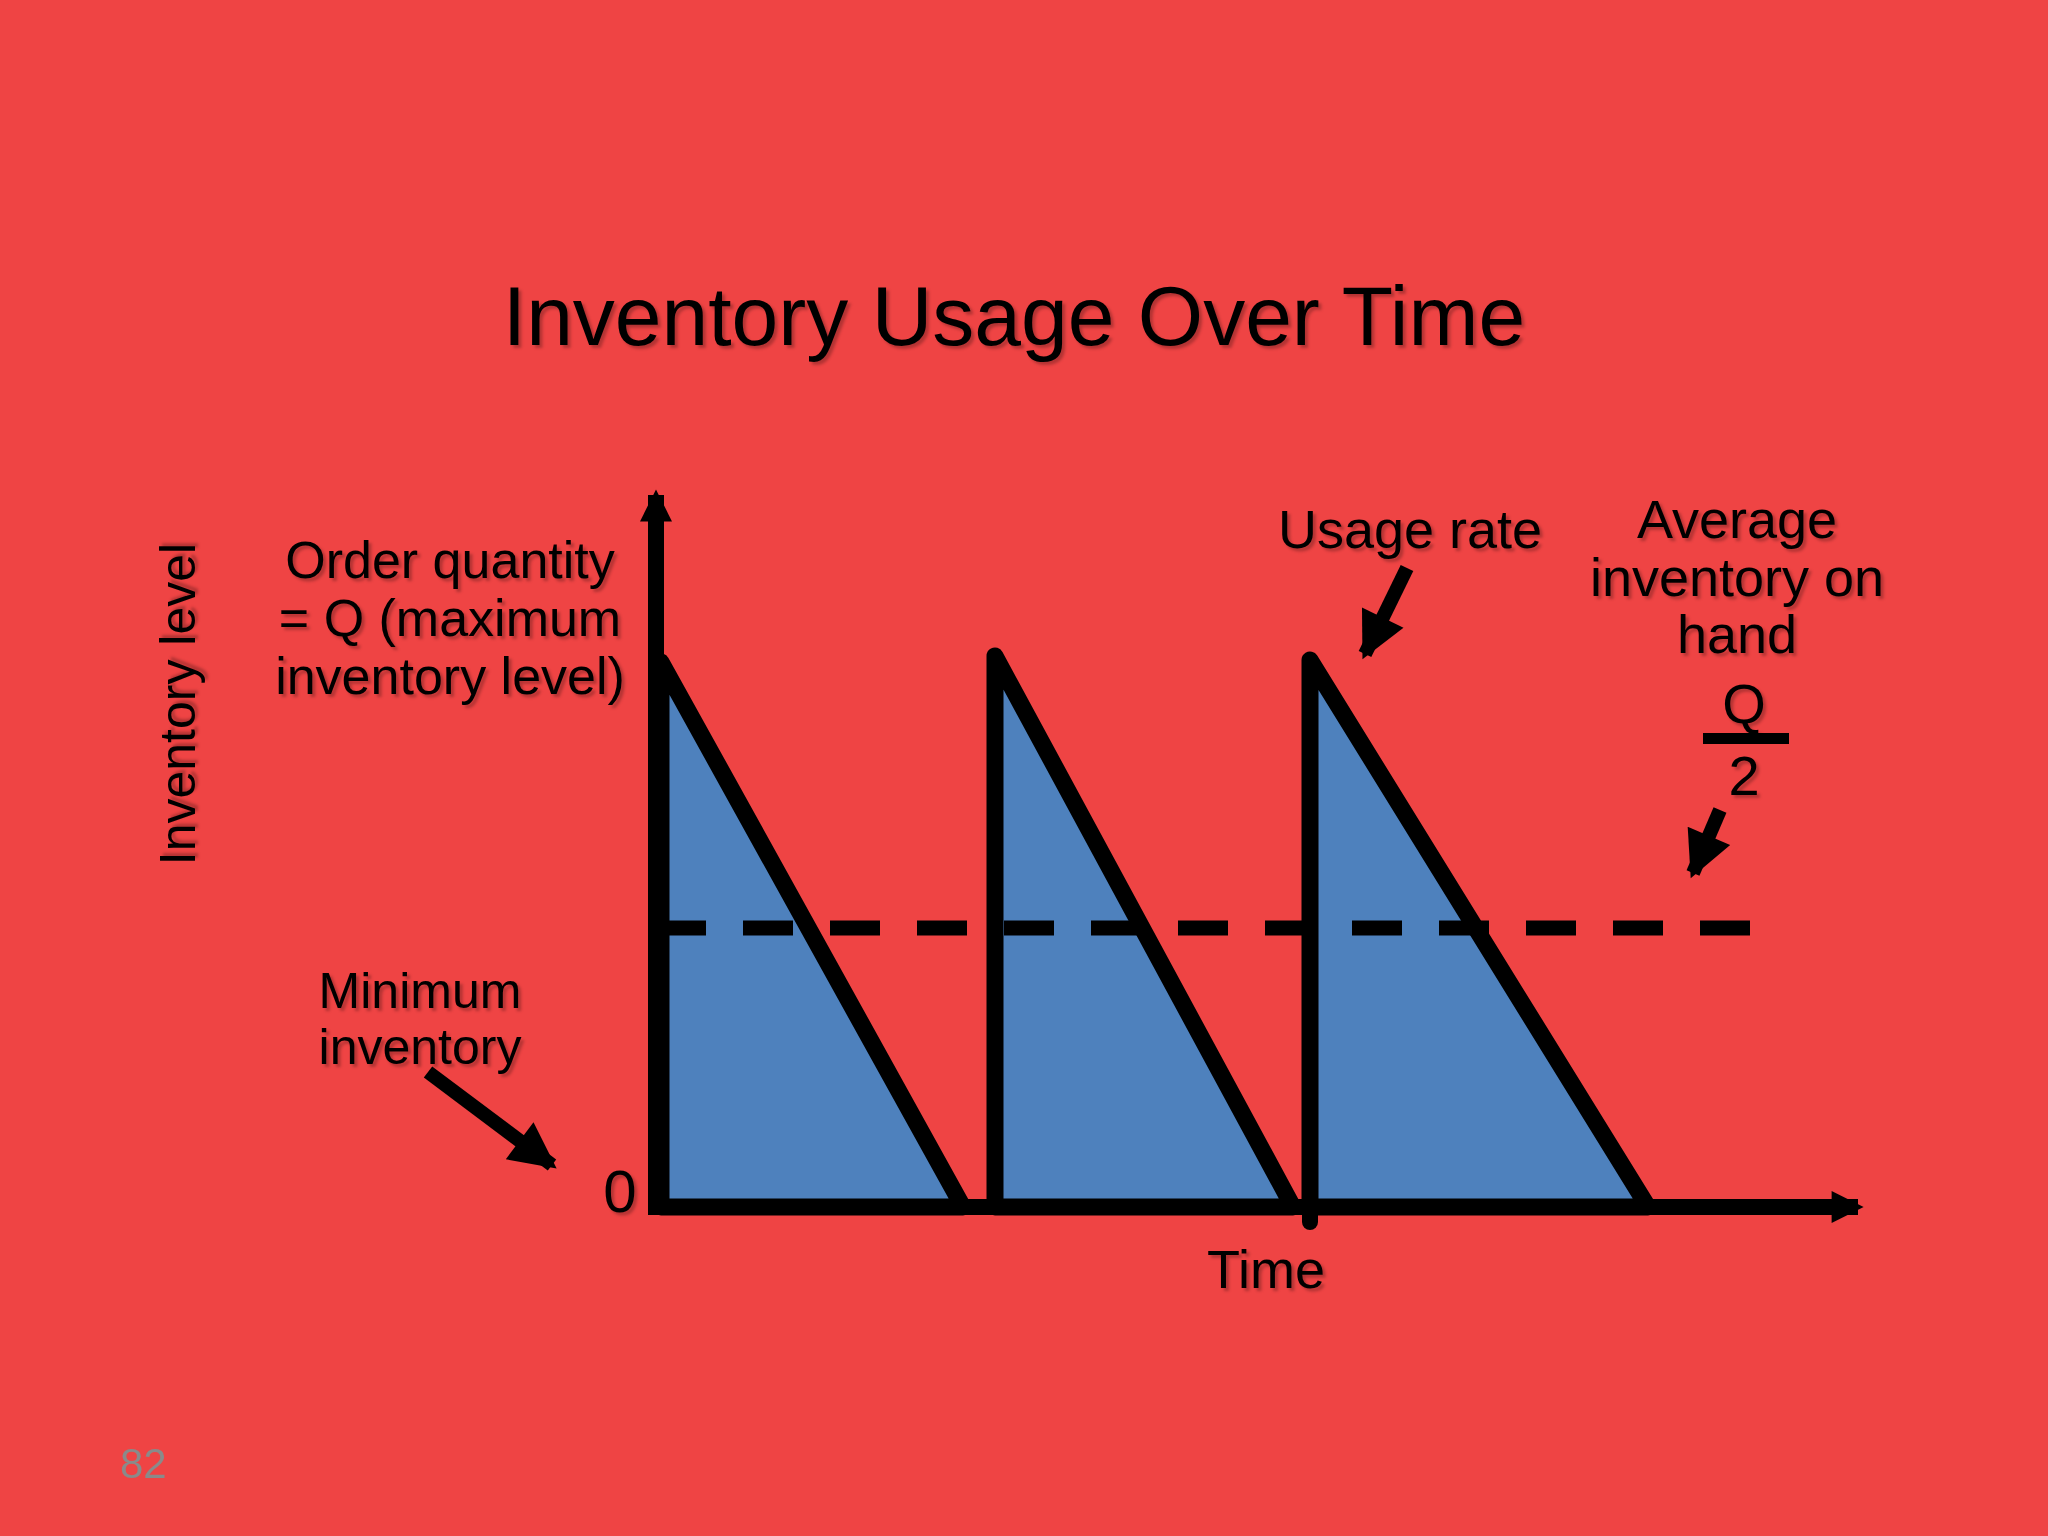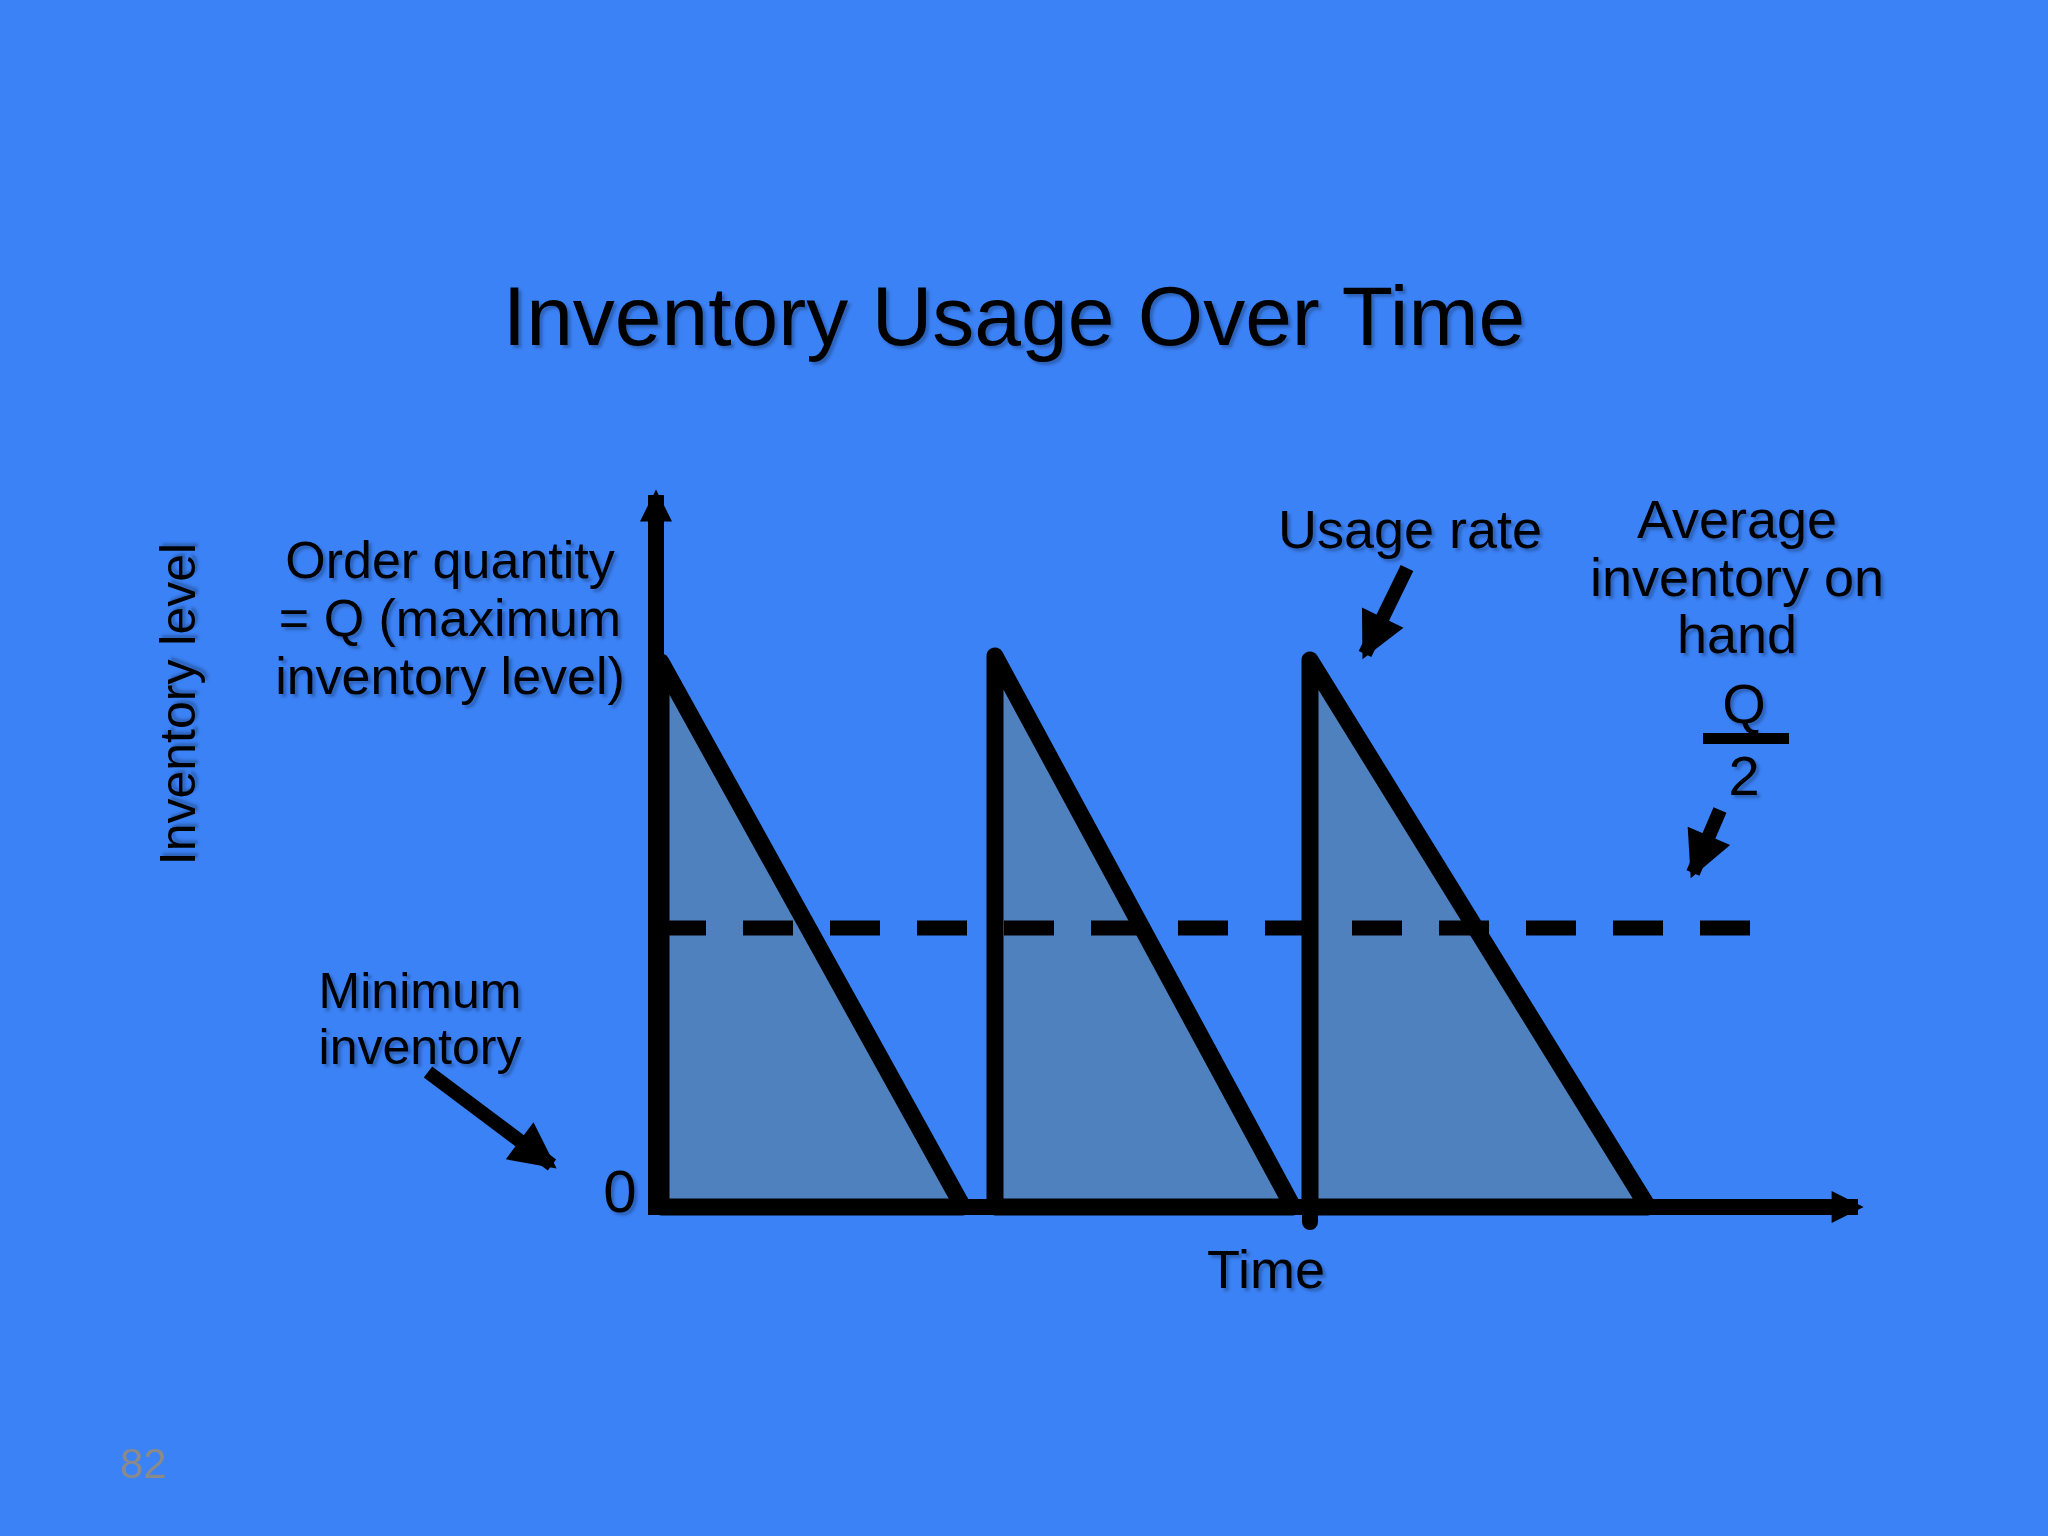--- a/index.html
+++ b/index.html
@@ -4,21 +4,21 @@
 <style>
   html, body {
     margin: 0;
     padding: 0;
     background: #ffffff;
   }
   .slide {
     position: relative;
     width: 2048px;
     height: 1536px;
-    background: #3b82f6;
+    background: #ef4444;
     overflow: hidden;
     font-family: "Liberation Sans", sans-serif;
   }
   svg { display: block; }
   text {
     font-family: "Liberation Sans", sans-serif;
     fill: #000000;
   }
   .shadowed {
     text-shadow: 3px 3px 3px rgba(0,0,0,0.25);

